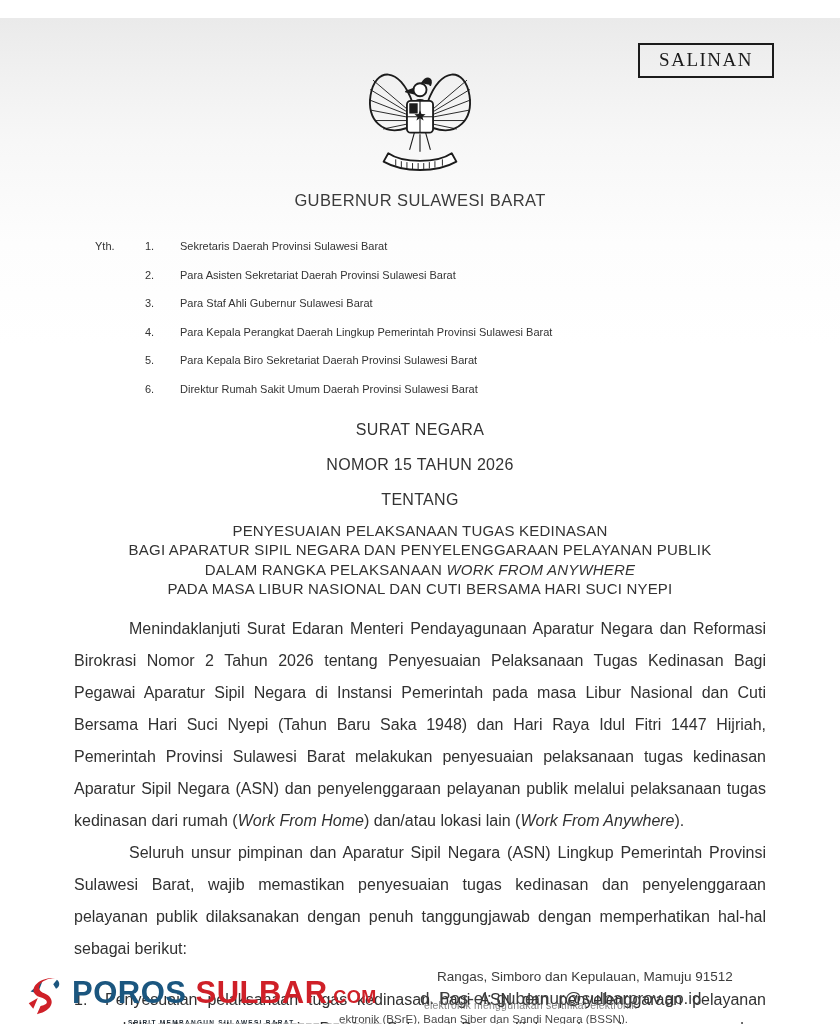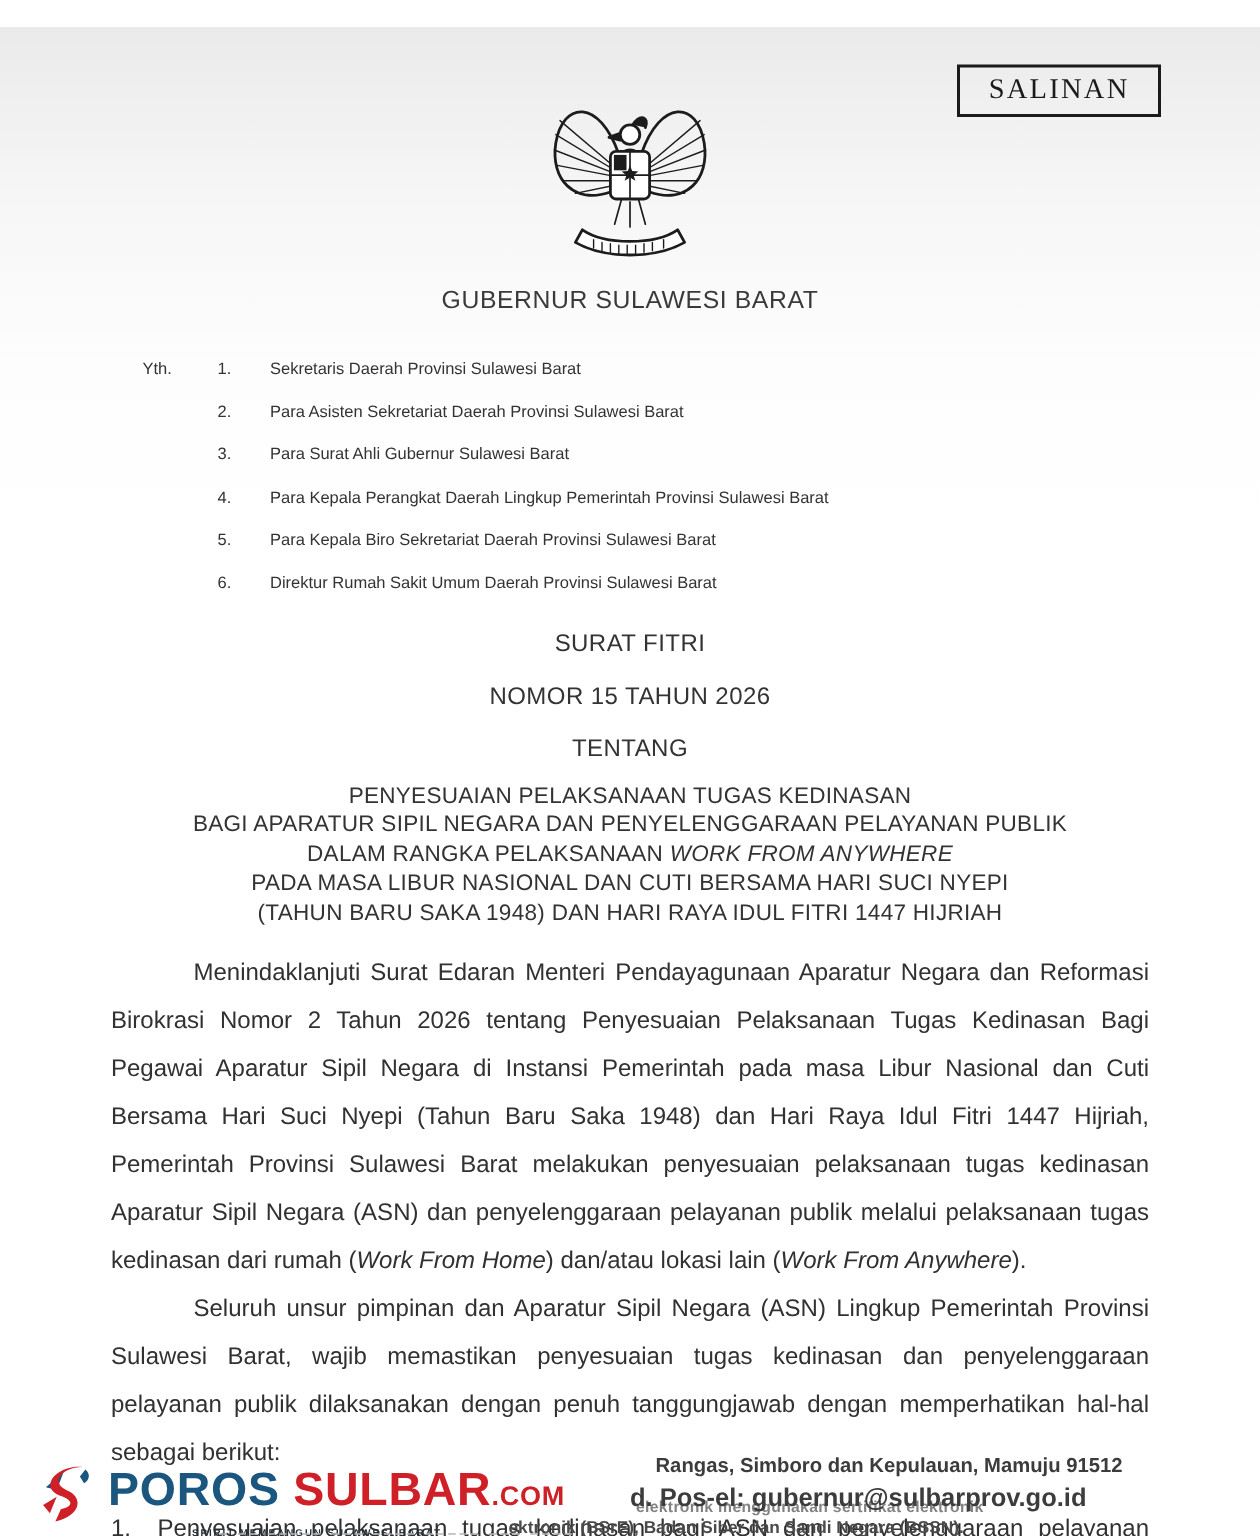--- a/index.html
+++ b/index.html
@@ -62,21 +62,21 @@
   .logo-row { display: flex; align-items: flex-start; }
   .logo-icon { width: 40px; height: 44px; margin-right: 6px; }
   .logo-text { font-weight: bold; font-size: 31px; letter-spacing: 0.5px; white-space: nowrap; }
   .brand-poros { color: #1b567f; }
   .brand-sulbar { color: #cf2028; margin-left: 9px; }
   .brand-tld { color: #cf2028; font-size: 18px; }
   .logo-tagline {
     margin: 0 0 0 102px; font-size: 6.5px; letter-spacing: 1.3px;
     color: #25303a; font-weight: bold; white-space: nowrap;
   }
-  .f-line { position: absolute; white-space: nowrap; font-weight: bold; }
+  .f-line { position: absolute; white-space: nowrap; }
   .f1 { left: 437px; top: 951px; font-size: 13.5px; color: #3c3c3c; }
   .f2 { left: 420px; top: 971px; font-size: 17px; color: #3c3c3c; }
   .f2f { left: 424px; top: 981px; font-size: 10.5px; color: #6d6d6d; opacity: 0.85; letter-spacing: 0.2px; }
   .f3 { left: 339px; top: 995px; font-size: 11.5px; color: #4a4a4a; }
   .f3f { left: 146px; top: 999px; font-size: 10px; color: #b5b5b5; letter-spacing: 2px; filter: blur(0.5px); }
 </style>
 </head>
 <body>
 
 <div class="page">
@@ -122,42 +122,41 @@
 
   <div class="addressee">
     <div class="cell">Yth.</div>
     <div class="cell">1.</div>
     <div class="cell">Sekretaris Daerah Provinsi Sulawesi Barat</div>
     <div class="cell"></div>
     <div class="cell">2.</div>
     <div class="cell">Para Asisten Sekretariat Daerah Provinsi Sulawesi Barat</div>
     <div class="cell"></div>
     <div class="cell">3.</div>
-    <div class="cell">Para Surat Ahli Gubernur Sulawesi Barat</div>
+    <div class="cell">Para Staf Ahli Gubernur Sulawesi Barat</div>
     <div class="cell"></div>
     <div class="cell">4.</div>
     <div class="cell">Para Kepala Perangkat Daerah Lingkup Pemerintah Provinsi Sulawesi Barat</div>
     <div class="cell"></div>
     <div class="cell">5.</div>
     <div class="cell">Para Kepala Biro Sekretariat Daerah Provinsi Sulawesi Barat</div>
     <div class="cell"></div>
     <div class="cell">6.</div>
     <div class="cell">Direktur Rumah Sakit Umum Daerah Provinsi Sulawesi Barat</div>
   </div>
 
-  <div class="center-h h-type">SURAT FITRI</div>
+  <div class="center-h h-type">SURAT NEGARA</div>
   <div class="center-h h-number">NOMOR 15 TAHUN 2026</div>
   <div class="center-h h-about">TENTANG</div>
 
   <div class="doc-title">
     <div><span>PENYESUAIAN PELAKSANAAN TUGAS KEDINASAN</span></div>
     <div><span>BAGI APARATUR SIPIL NEGARA DAN PENYELENGGARAAN PELAYANAN PUBLIK</span></div>
     <div><span>DALAM RANGKA PELAKSANAAN </span><span class="it">WORK FROM ANYWHERE</span></div>
     <div><span>PADA MASA LIBUR NASIONAL DAN CUTI BERSAMA HARI SUCI NYEPI</span></div>
-    <div><span>(TAHUN BARU SAKA 1948) DAN HARI RAYA IDUL FITRI 1447 HIJRIAH</span></div>
   </div>
 
   <div class="body-text">
     <p><span>Menindaklanjuti Surat Edaran Menteri Pendayagunaan Aparatur Negara dan Reformasi Birokrasi Nomor 2 Tahun 2026 tentang Penyesuaian Pelaksanaan Tugas Kedinasan Bagi Pegawai Aparatur Sipil Negara di Instansi Pemerintah pada masa Libur Nasional dan Cuti Bersama Hari Suci Nyepi (Tahun Baru Saka 1948) dan Hari Raya Idul Fitri 1447 Hijriah, Pemerintah Provinsi Sulawesi Barat melakukan penyesuaian pelaksanaan tugas kedinasan Aparatur Sipil Negara (ASN) dan penyelenggaraan pelayanan publik melalui pelaksanaan tugas kedinasan dari rumah (</span><span class="it">Work From Home</span><span>) dan/atau lokasi lain (</span><span class="it">Work From Anywhere</span><span>).</span></p>
     <p><span>Seluruh unsur pimpinan dan Aparatur Sipil Negara (ASN) Lingkup Pemerintah Provinsi Sulawesi Barat, wajib memastikan penyesuaian tugas kedinasan dan penyelenggaraan pelayanan publik dilaksanakan dengan penuh tanggungjawab dengan memperhatikan hal-hal sebagai berikut:</span></p>
   </div>
 
   <div class="num-list">
     <div>1.</div>
     <div class="li-text"><span>Penyesuaian pelaksanaan tugas kedinasan bagi ASN dan penyelenggaraan pelayanan publik dalam wilayah kerja Provinsi Sulawesi Barat dilaksanakan dengan menerapkan pelaksanaan tugas kedinasan dari rumah (</span><span class="it">Work From Home</span><span>) dan/atau lokasi lainnya (</span><span class="it">Work From Anywhere</span></div>

